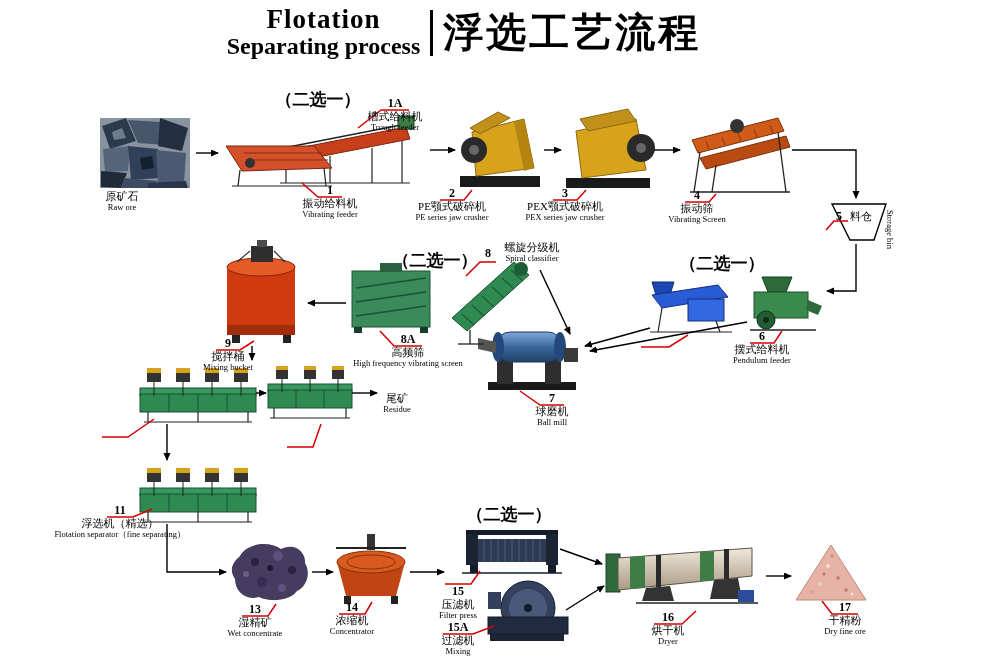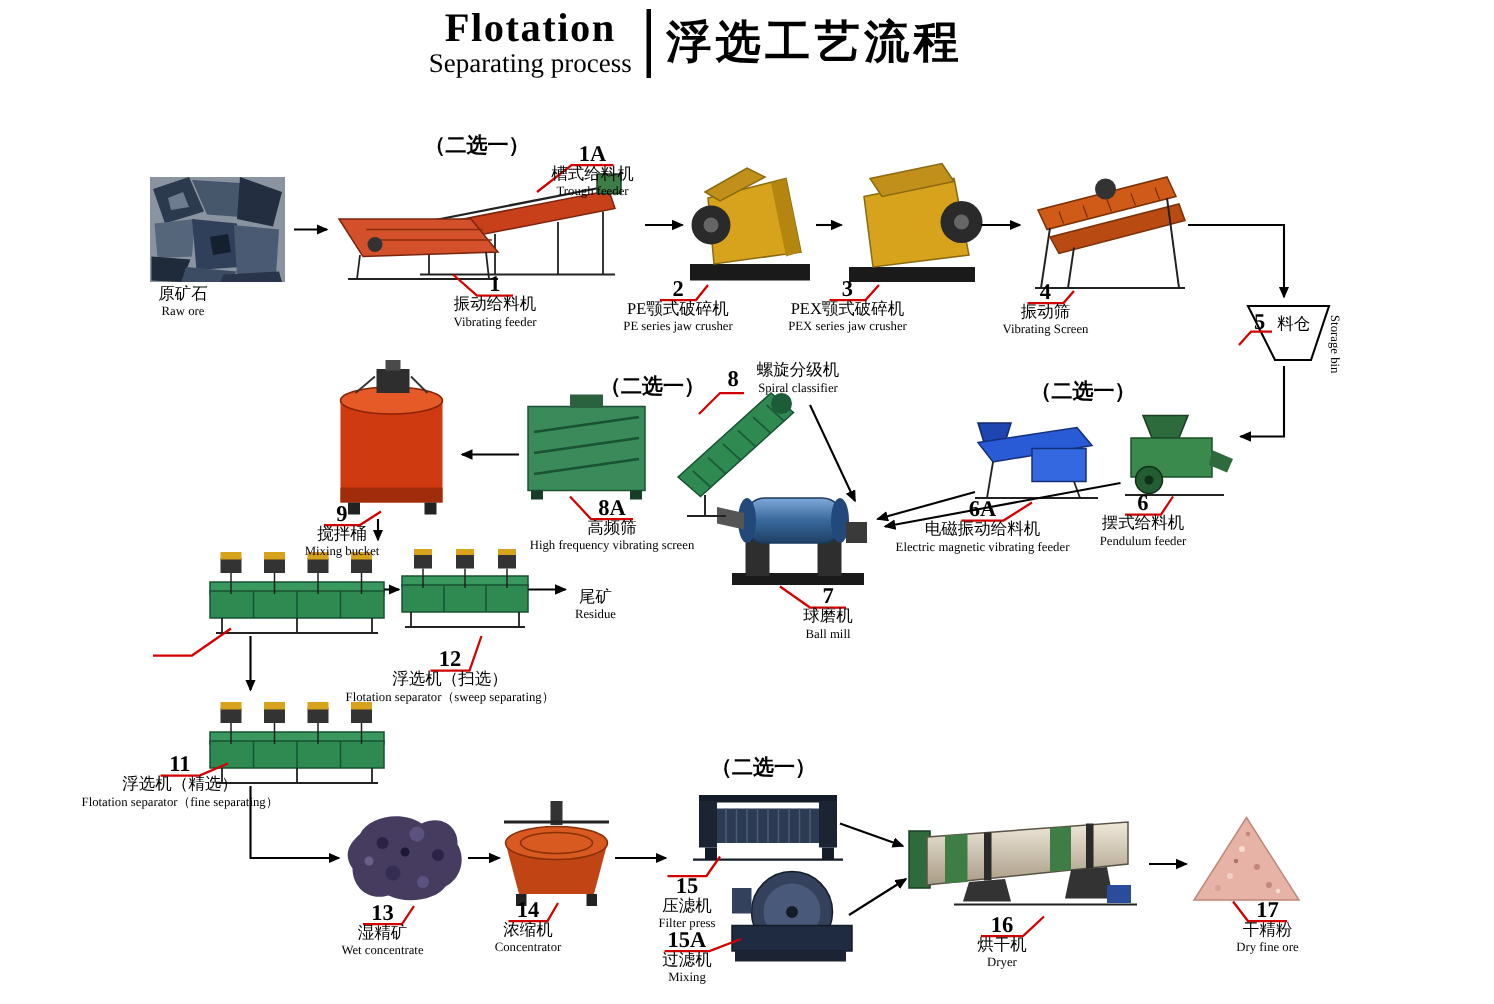--- a/index.html
+++ b/index.html
@@ -3,28 +3,28 @@
 <meta charset="utf-8">
 <style>
   * { margin:0; padding:0; box-sizing:border-box; }
   html,body { background:#fff; }
   body { font-family:"Liberation Serif", serif; color:#000; }
   .canvas { position:relative; width:900px; height:669px; background:#fff; overflow:hidden; }
   .diagram { position:absolute; left:0; top:0; width:996px; height:669px; }
   .title { position:absolute; top:5px; left:0; width:100%; display:flex; justify-content:center; align-items:center; gap:10px; transform:translateX(14px); }
   .title-en { text-align:center; }
   .title-main { font-size:27px; font-weight:bold; letter-spacing:1px; line-height:1.02; }
-  .title-sub  { font-size:18px; font-weight:normal; line-height:1.1; }
+  .title-sub  { font-size:24px; font-weight:bold; line-height:1.1; }
   .title-bar  { width:3px; height:46px; background:#000; }
-  .title-zh   { font-size:30px; font-weight:bold; letter-spacing:3px; }
+  .title-zh   { font-size:40px; font-weight:bold; letter-spacing:3px; }
   .label { position:absolute; transform:translateX(-50%); text-align:center; white-space:nowrap; }
-  .label .num { font-size:15px; font-weight:bold; height:13px; line-height:13px; }
+  .label .num { font-size:12px; font-weight:bold; height:13px; line-height:13px; }
   .label .zh  { font-size:11px; font-weight:normal; line-height:12px; }
   .label .en  { font-size:8.5px; line-height:11px;font-family:Liberation Serif, serif; }
-  .choice { position:absolute; transform:translateX(-50%); font-size:14px; font-weight:bold; white-space:nowrap; }
+  .choice { position:absolute; transform:translateX(-50%); font-size:17px; font-weight:bold; white-space:nowrap; }
   .inline-label .num, .inline-label .zh { display:inline-block; }
   .inline-label .zh { margin-left:4px; }
   .vert { writing-mode:vertical-rl; }
 </style>
 </head>
 <body>
 
 <div class="canvas">
 
   <svg class="diagram" viewBox="0 0 996 669">
@@ -460,25 +460,20 @@
   <div class="label" style="left:884px;top:210px;transform:none">
     <div class="en vert">Storage bin</div>
   </div>
 
   <div class="label" style="left:762px;top:330px">
     <div class="num">6</div>
     <div class="zh">摆式给料机</div>
     <div class="en">Pendulum feeder</div>
   </div>
 
-  <div class="label" style="left:655px;top:334px">
-    <div class="num">6A</div>
-    <div class="zh">电磁振动给料机</div>
-    <div class="en">Electric magnetic vibrating feeder</div>
-  </div>
 
   <div class="label" style="left:552px;top:392px">
     <div class="num">7</div>
     <div class="zh">球磨机</div>
     <div class="en">Ball mill</div>
   </div>
 
   <div class="label" style="left:485px;top:247px;transform:none">
     <div class="num">8</div>
   </div>
@@ -493,25 +488,20 @@
     <div class="en">High frequency vibrating screen</div>
   </div>
 
   <div class="label" style="left:228px;top:337px">
     <div class="num">9</div>
     <div class="zh">搅拌桶</div>
     <div class="en">Mixing bucket</div>
   </div>
 
 
-  <div class="label" style="left:300px;top:434px">
-    <div class="num">12</div>
-    <div class="zh">浮选机（扫选）</div>
-    <div class="en">Flotation separator（sweep separating）</div>
-  </div>
 
   <div class="label" style="left:397px;top:392px">
     <div class="zh">尾矿</div>
     <div class="en">Residue</div>
   </div>
 
   <div class="label" style="left:120px;top:504px">
     <div class="num">11</div>
     <div class="zh">浮选机（精选）</div>
     <div class="en">Flotation separator（fine separating）</div>

